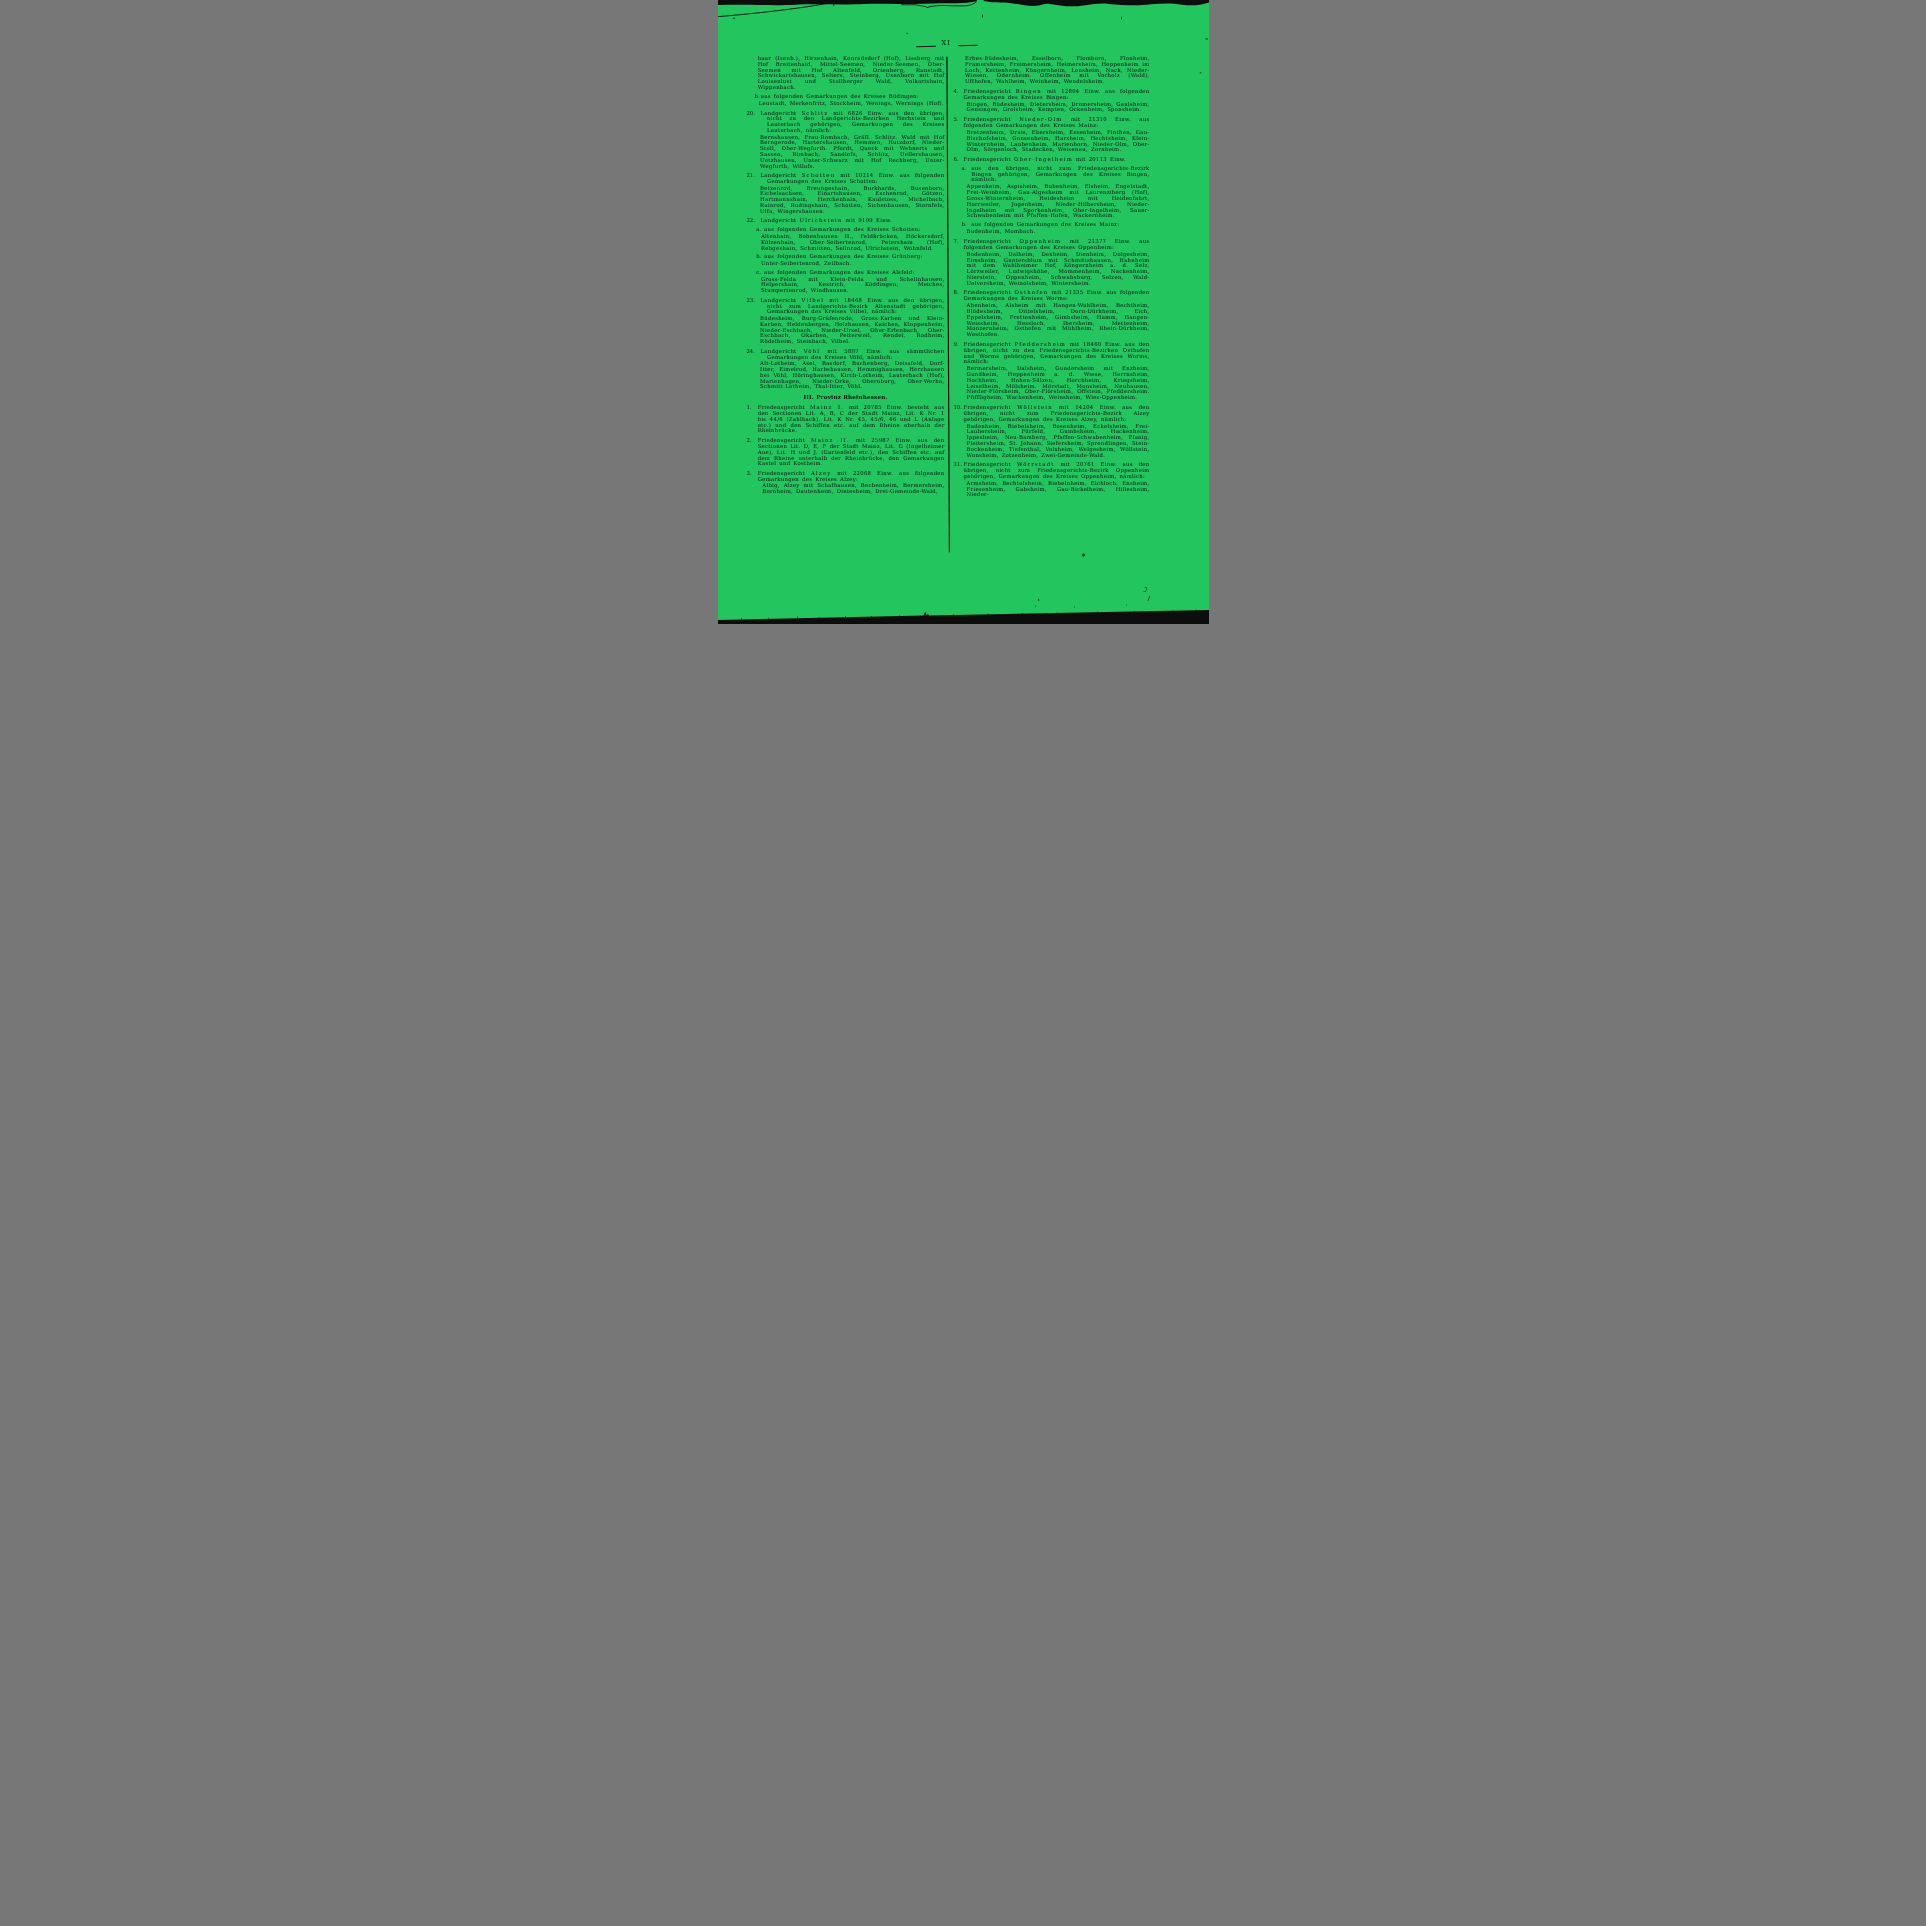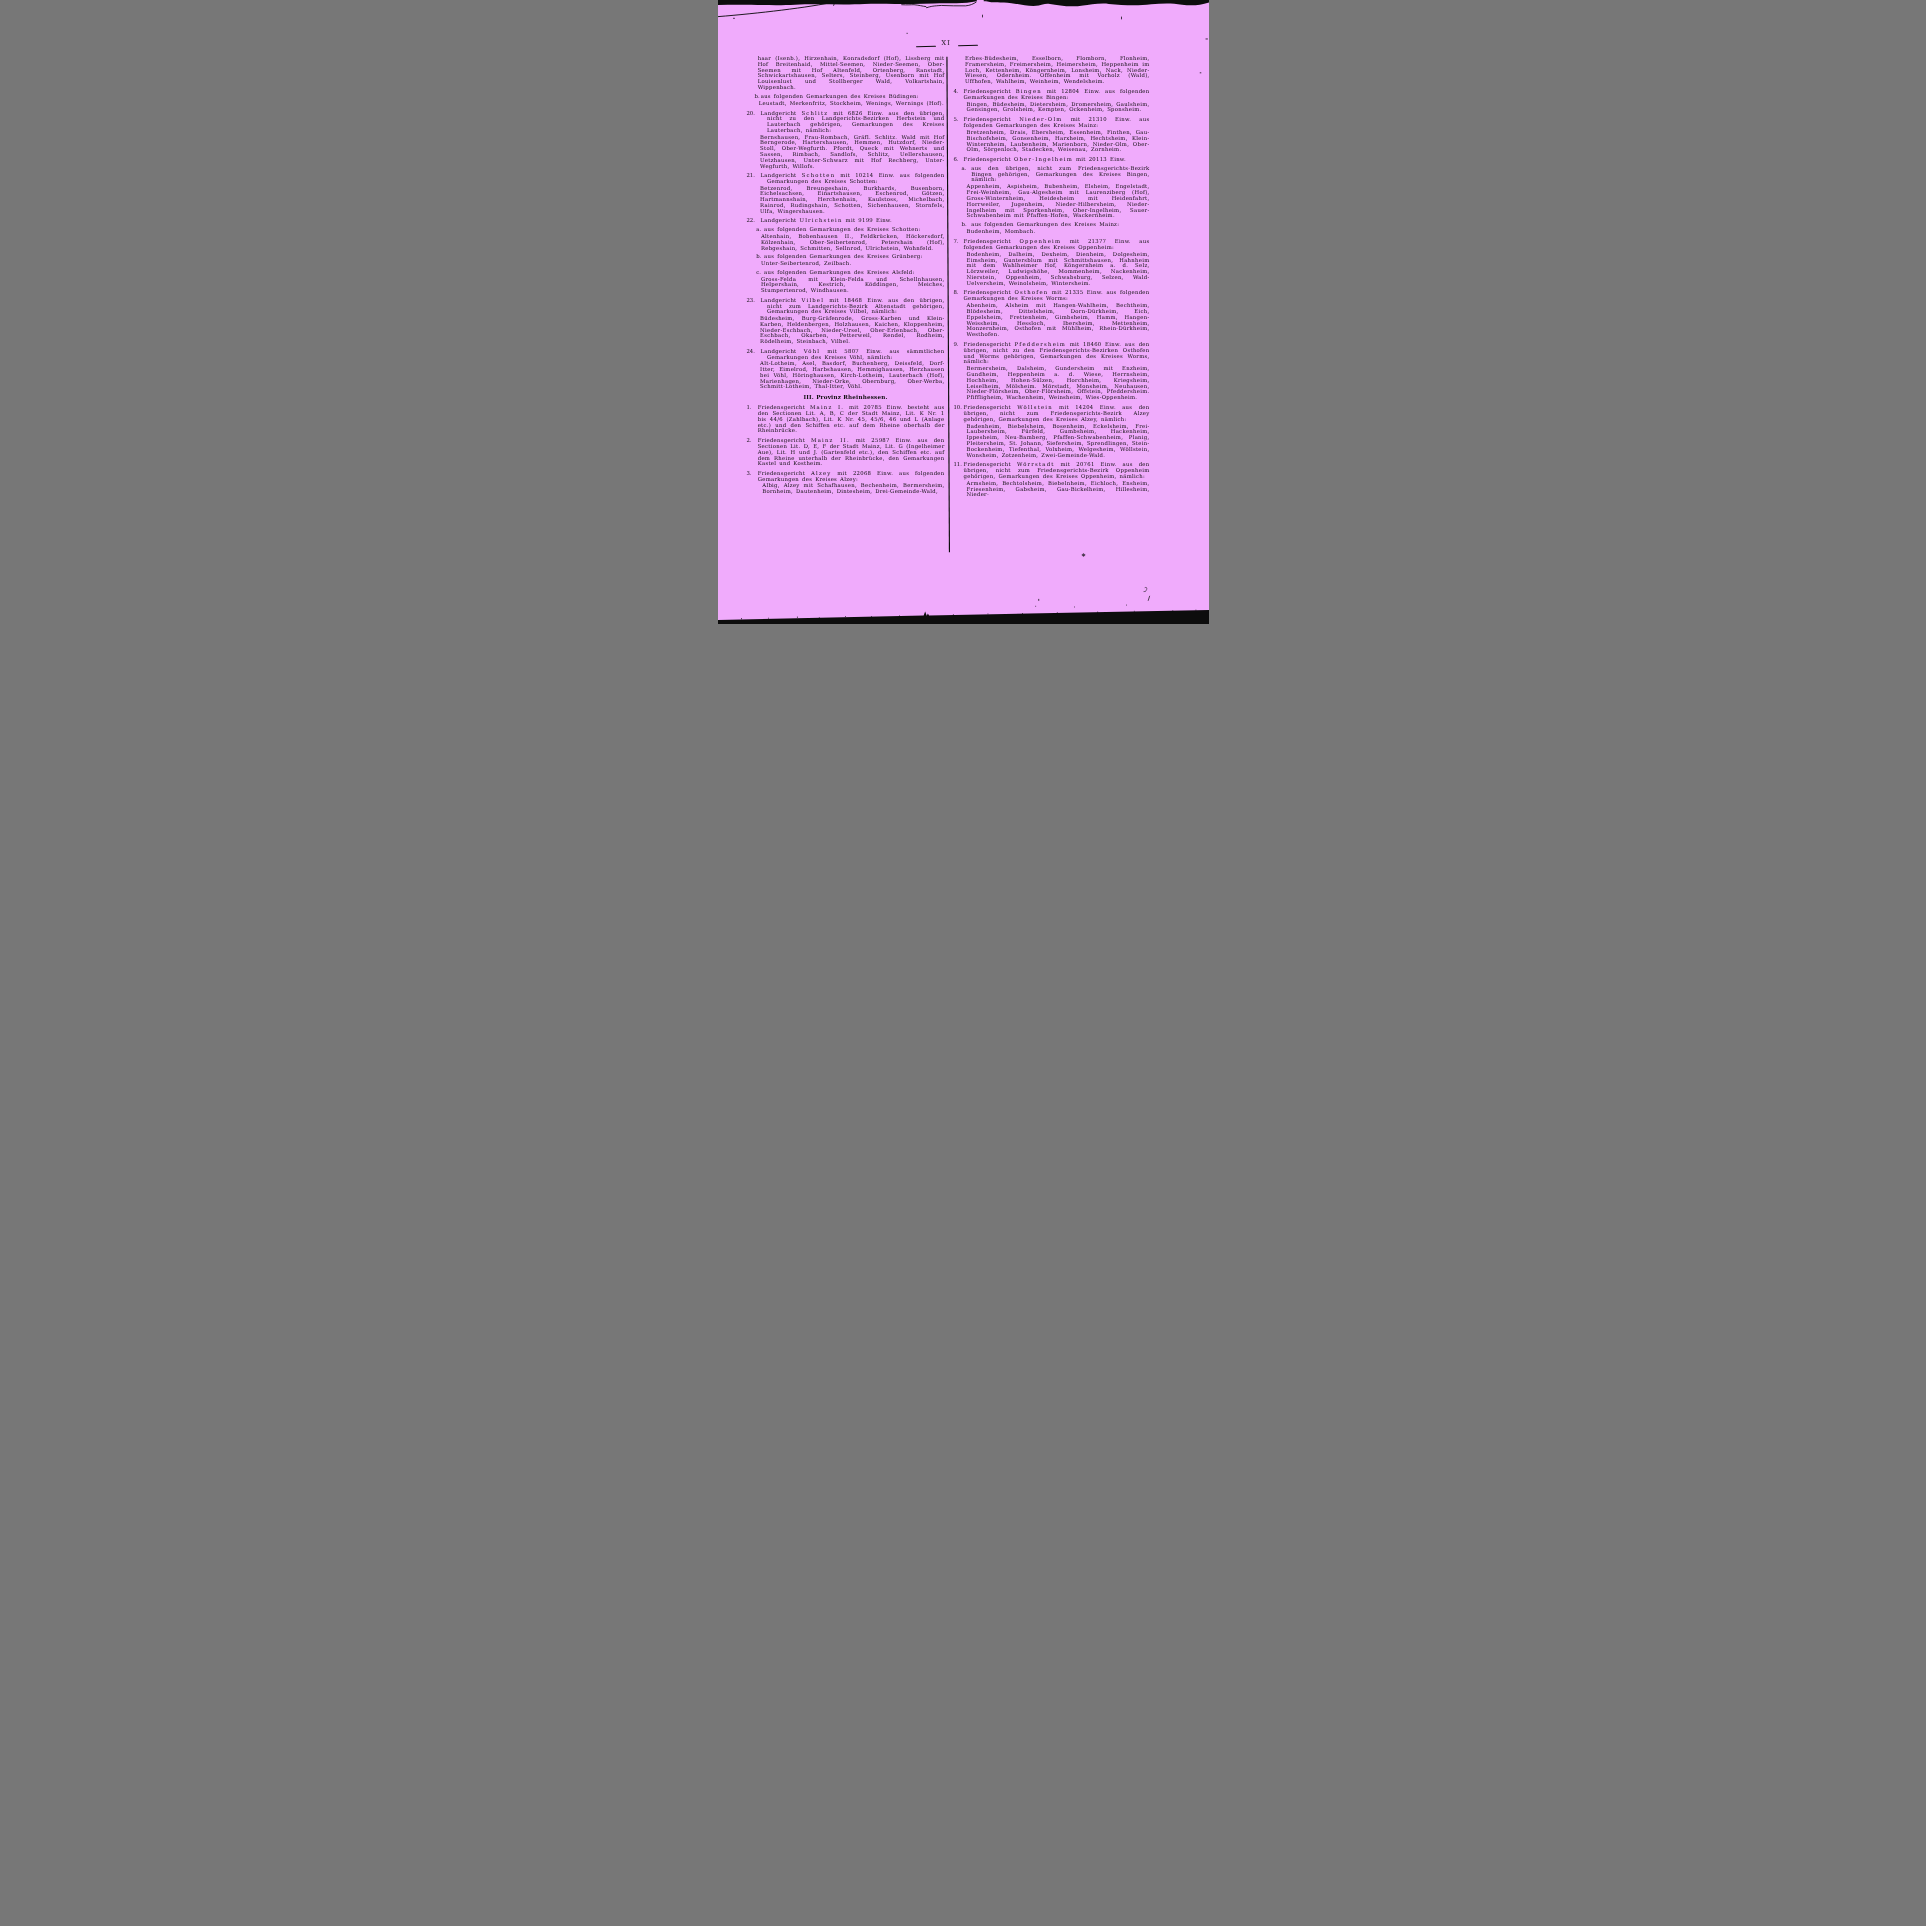--- a/index.html
+++ b/index.html
@@ -1,20 +1,20 @@
 <!DOCTYPE html>
 <html style="font-size:6.2px"><head>
 <meta charset="utf-8">
 <style>
   html,body{margin:0;padding:0;background:#777;}
   .page{
     position:relative;
     width:491px;height:624px;
     margin:0 auto;
-    background:#f0abfc;
+    background:#22c55e;
     color:#0d0d0d;
     font-family:"DejaVu Serif","Liberation Serif",serif;
     font-size:5.3px;
     line-height:5.8px;
     overflow:hidden;
   }
   .page *{box-sizing:border-box;}
   p{margin:0;}
   .txt{
     text-align:justify;

